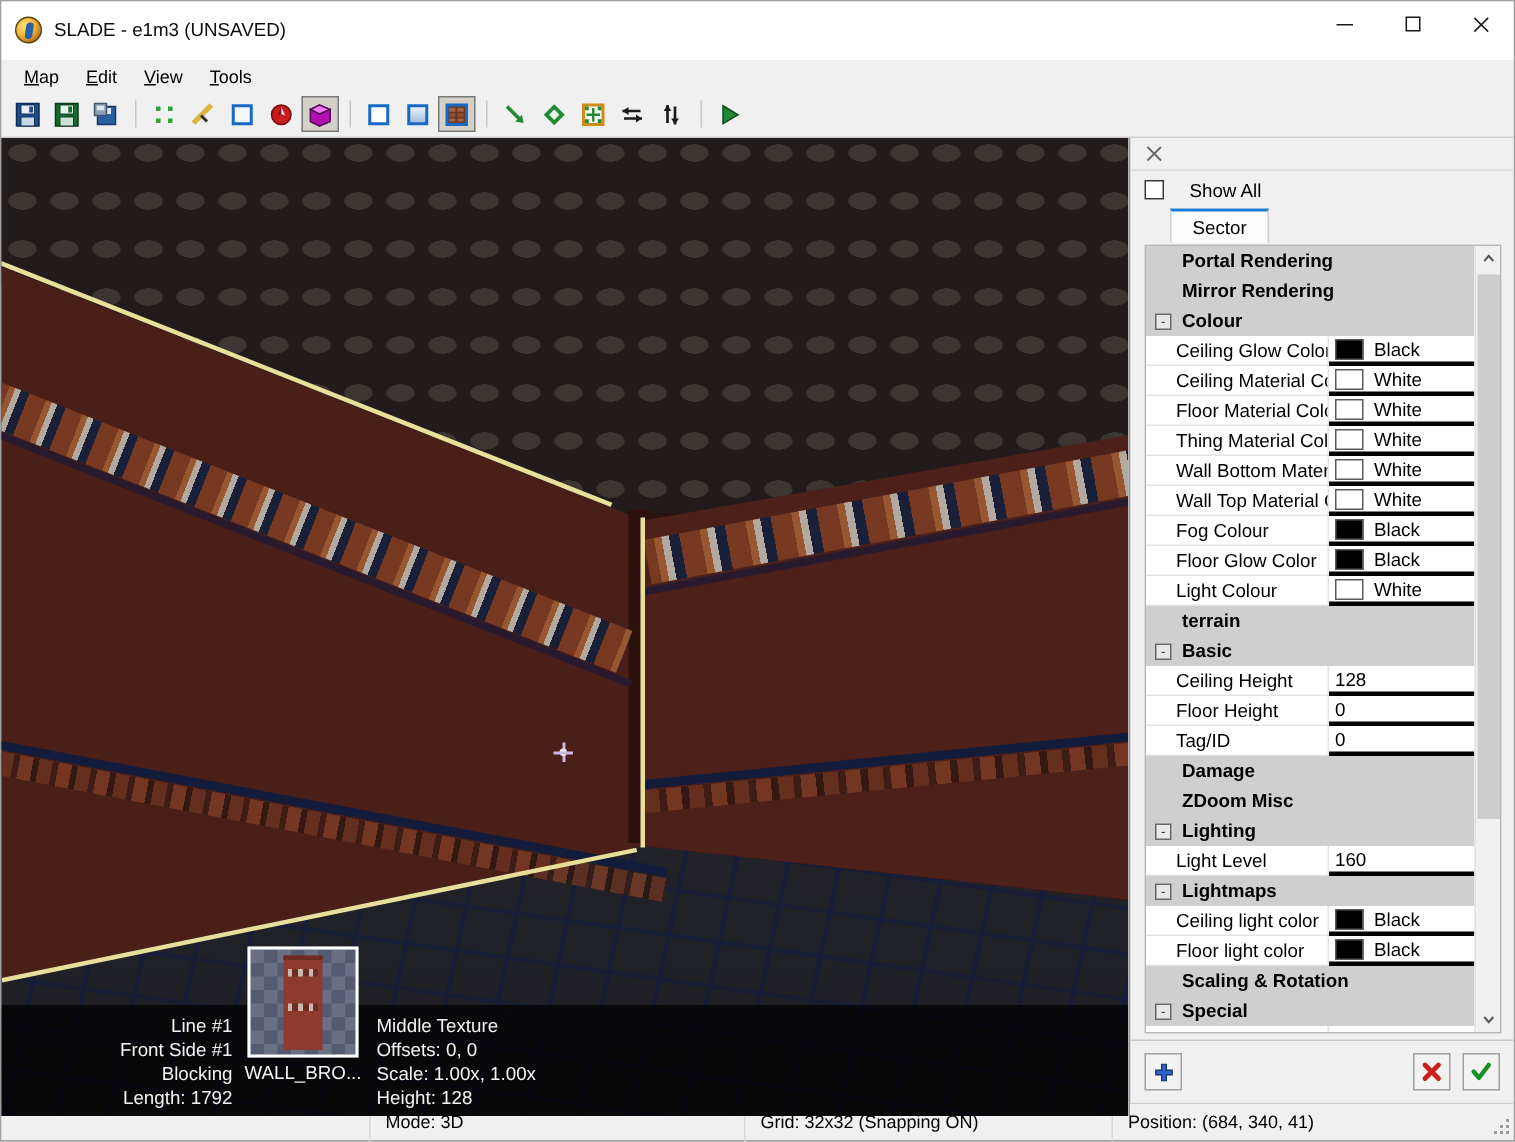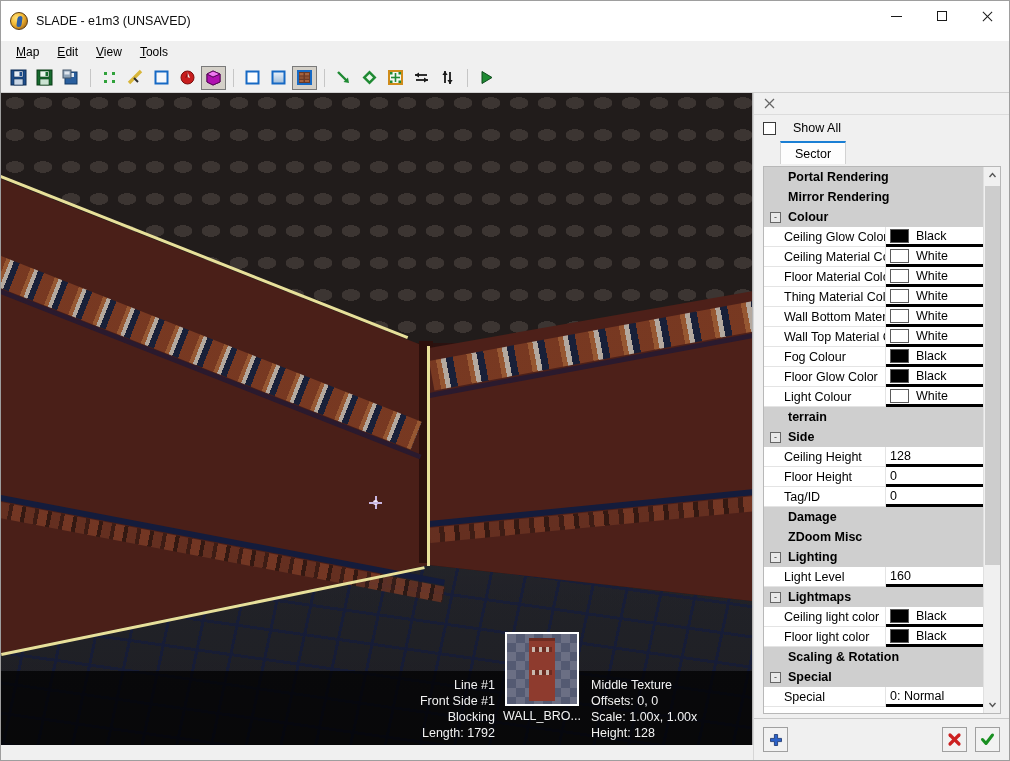--- a/index.html
+++ b/index.html
@@ -215,21 +215,21 @@
   .crosshair::after  { left: 0; top: 6px; width: 13px; height: 1.6px; }
   .crosshair-core {
     position:absolute; left:4px; top:4px; width:5px; height:5px;
     background:#efe6fb; border-radius:50%;
   }
 
   
   .info-overlay {
     position: absolute; left: 0; bottom: 0; width: 752px; height: 74px;
     background: rgba(0,0,0,.72);
-    display: flex; align-items: flex-start; justify-content: flex-end;
+    display: flex; align-items: flex-start; justify-content: flex-start;
     color: #f2f2f2;
   }
   .info-inner { display: flex; align-items: flex-start; gap: 0px; }
   .info-left {
     text-align: right; line-height: 16px; font-size: 12.5px;
     padding-top: 6px; padding-right: 6px; width: 160px;
   }
   .info-tex { width: 82px; display:flex; flex-direction:column; align-items:center; }
   .tex-thumb {
     width: 74px; height: 74px;
@@ -701,21 +701,21 @@
                 <div class="swatch" style="background: rgb(255, 255, 255);"></div>
                 <span>White</span>
               </div>
             </div>
             <div class="prow cat">
               <div class="cat-spacer"></div>
               <div class="cat-label">terrain</div>
             </div>
             <div class="prow cat">
               <div class="cat-toggle">-</div>
-              <div class="cat-label">Side</div>
+              <div class="cat-label">Basic</div>
             </div>
             <div class="prow">
               <div class="indent"></div>
               <div class="pname">Ceiling Height</div>
               <div class="pval">
                 <span>128</span>
               </div>
             </div>
             <div class="prow">
               <div class="indent"></div>
@@ -820,13 +820,20 @@
           <div class="foot-btn">
             <svg width="15" height="15" viewBox="0 0 15 15">
               <polyline points="2.5,7.5 6,11.5 12.5,3" fill="none" stroke="#1a9022" stroke-width="3" stroke-linecap="round" stroke-linejoin="round"></polyline>
             </svg>
           </div>
         </div>
       </div>
     </div>
   </div>
 
+  <div class="statusbar">
+    <div class="sb-cell sb-c1"></div>
+    <div class="sb-cell sb-c2">Mode: 3D</div>
+    <div class="sb-cell sb-c3">Grid: 32x32 (Snapping ON)</div>
+    <div class="sb-cell sb-c4">Position: (684, 340, 41)</div>
+    <div class="sb-grip"></div>
+  </div>
 </div>
 
 </body></html>

